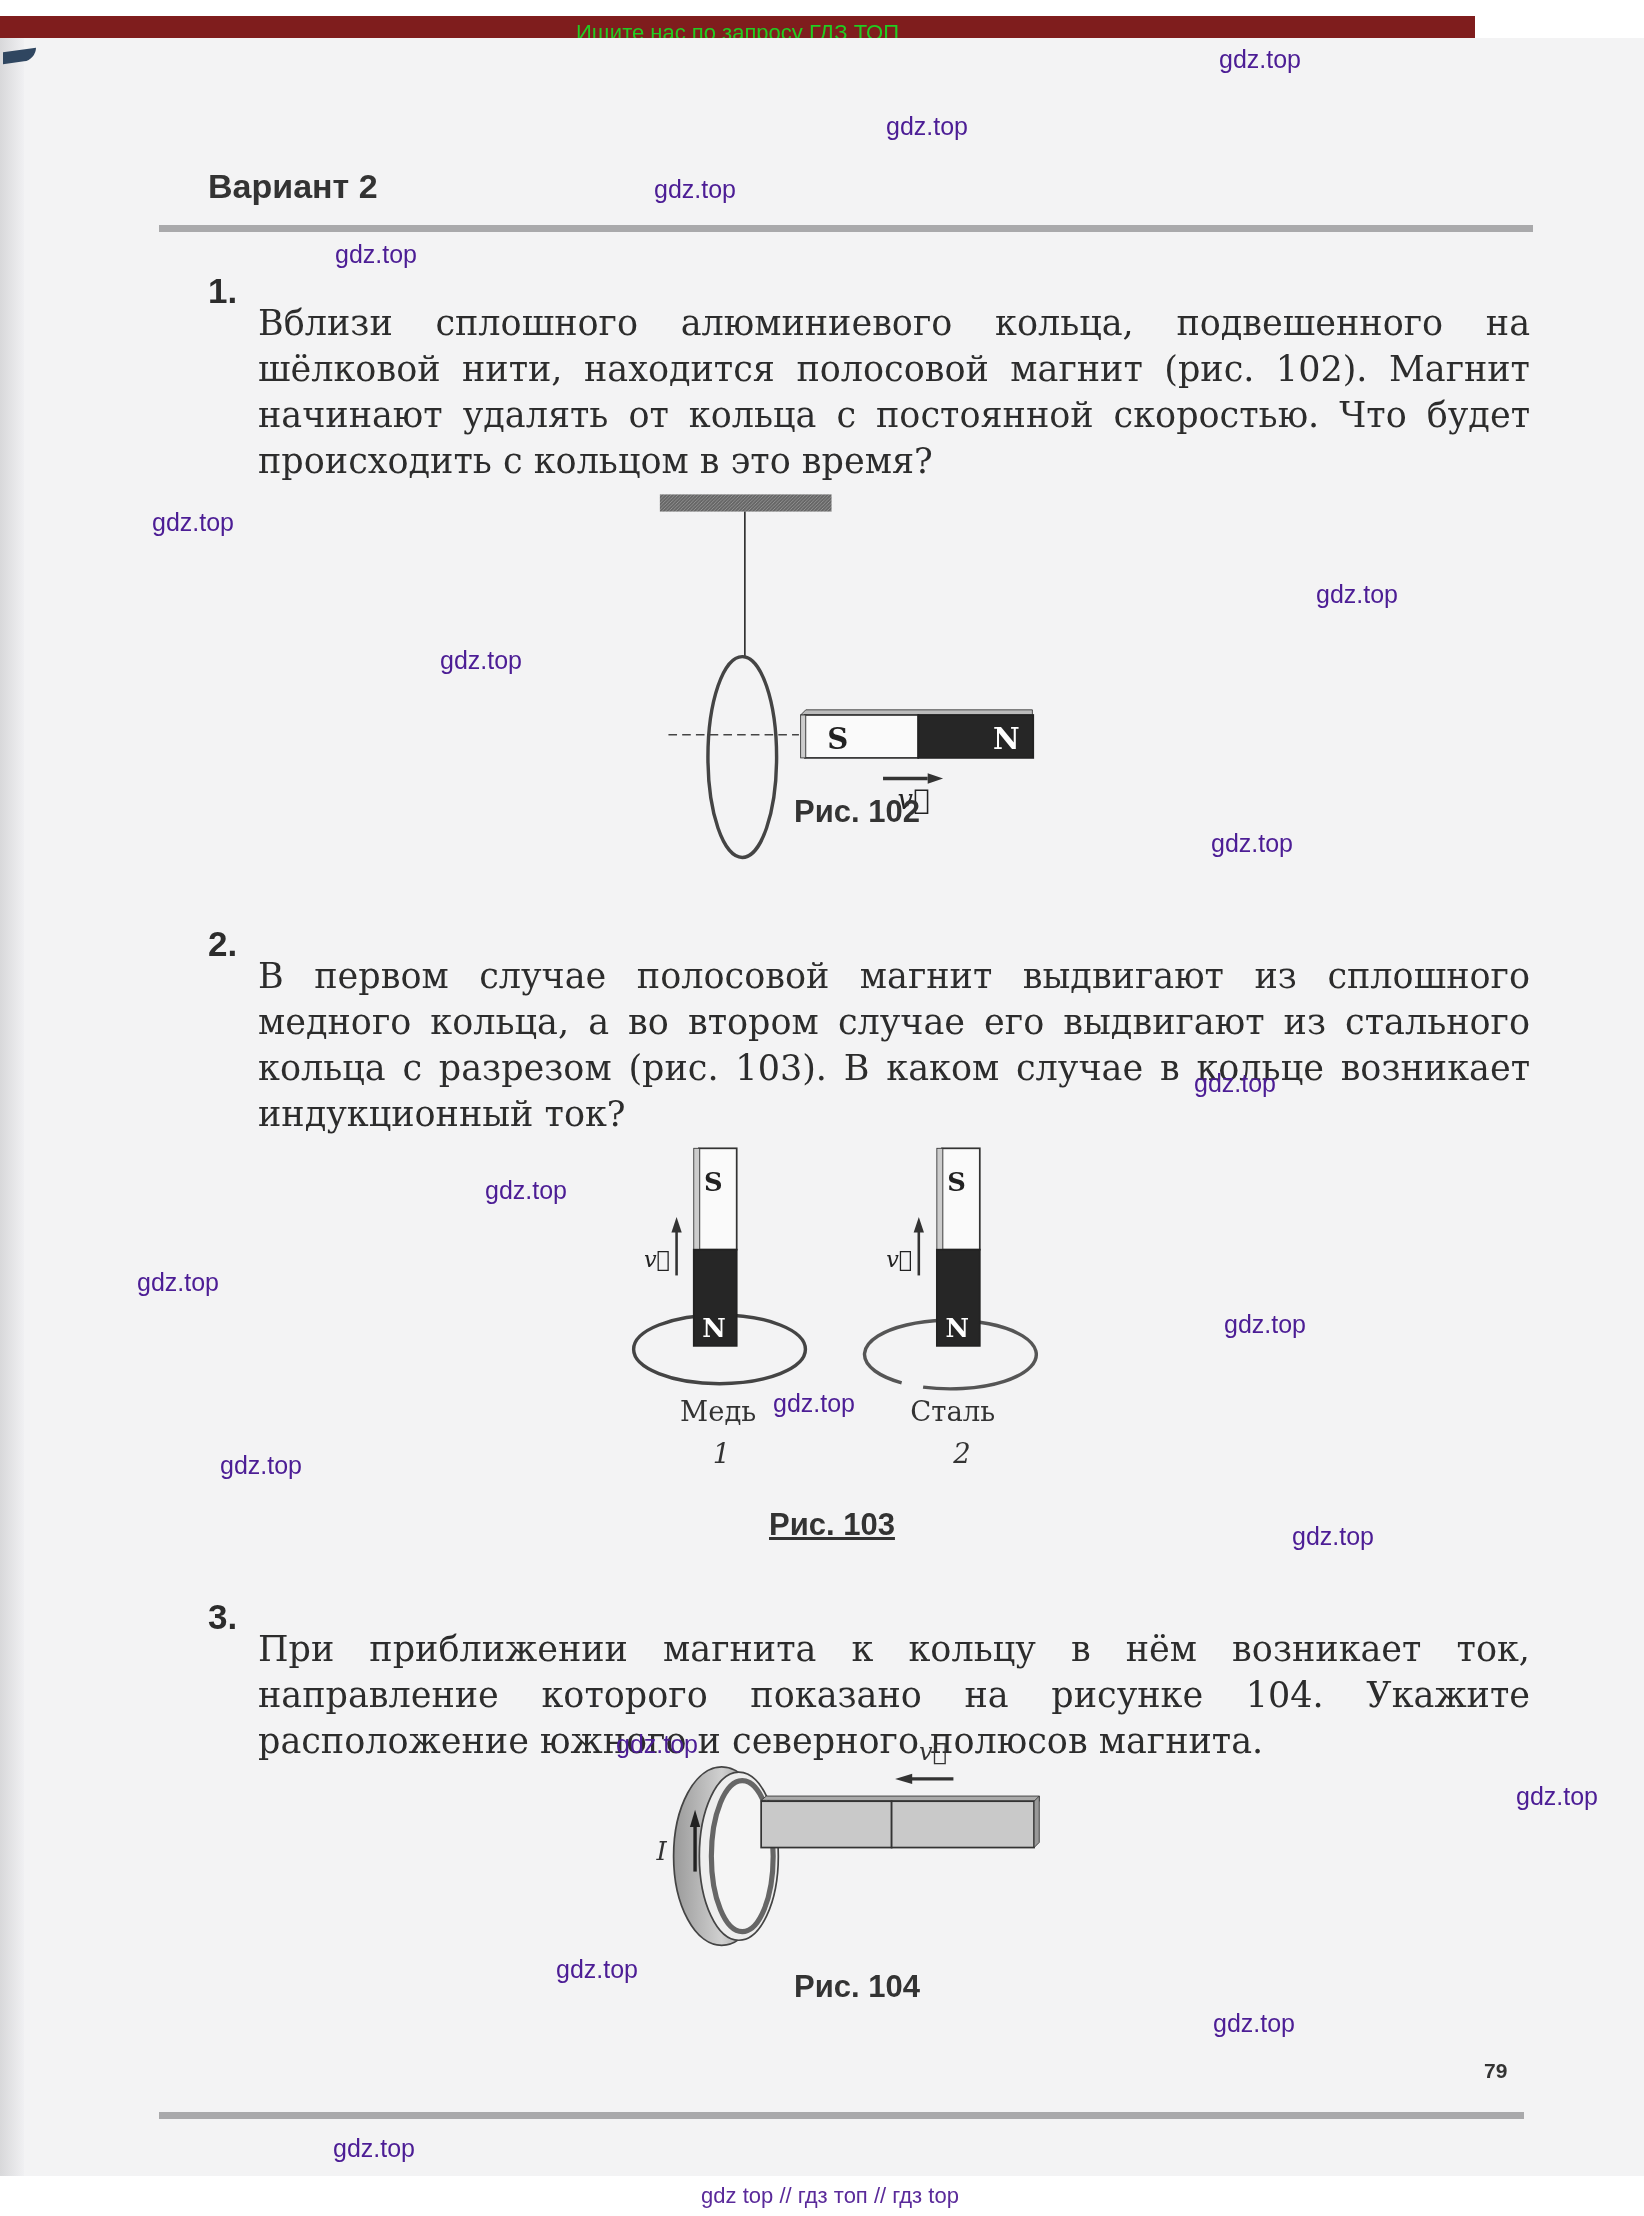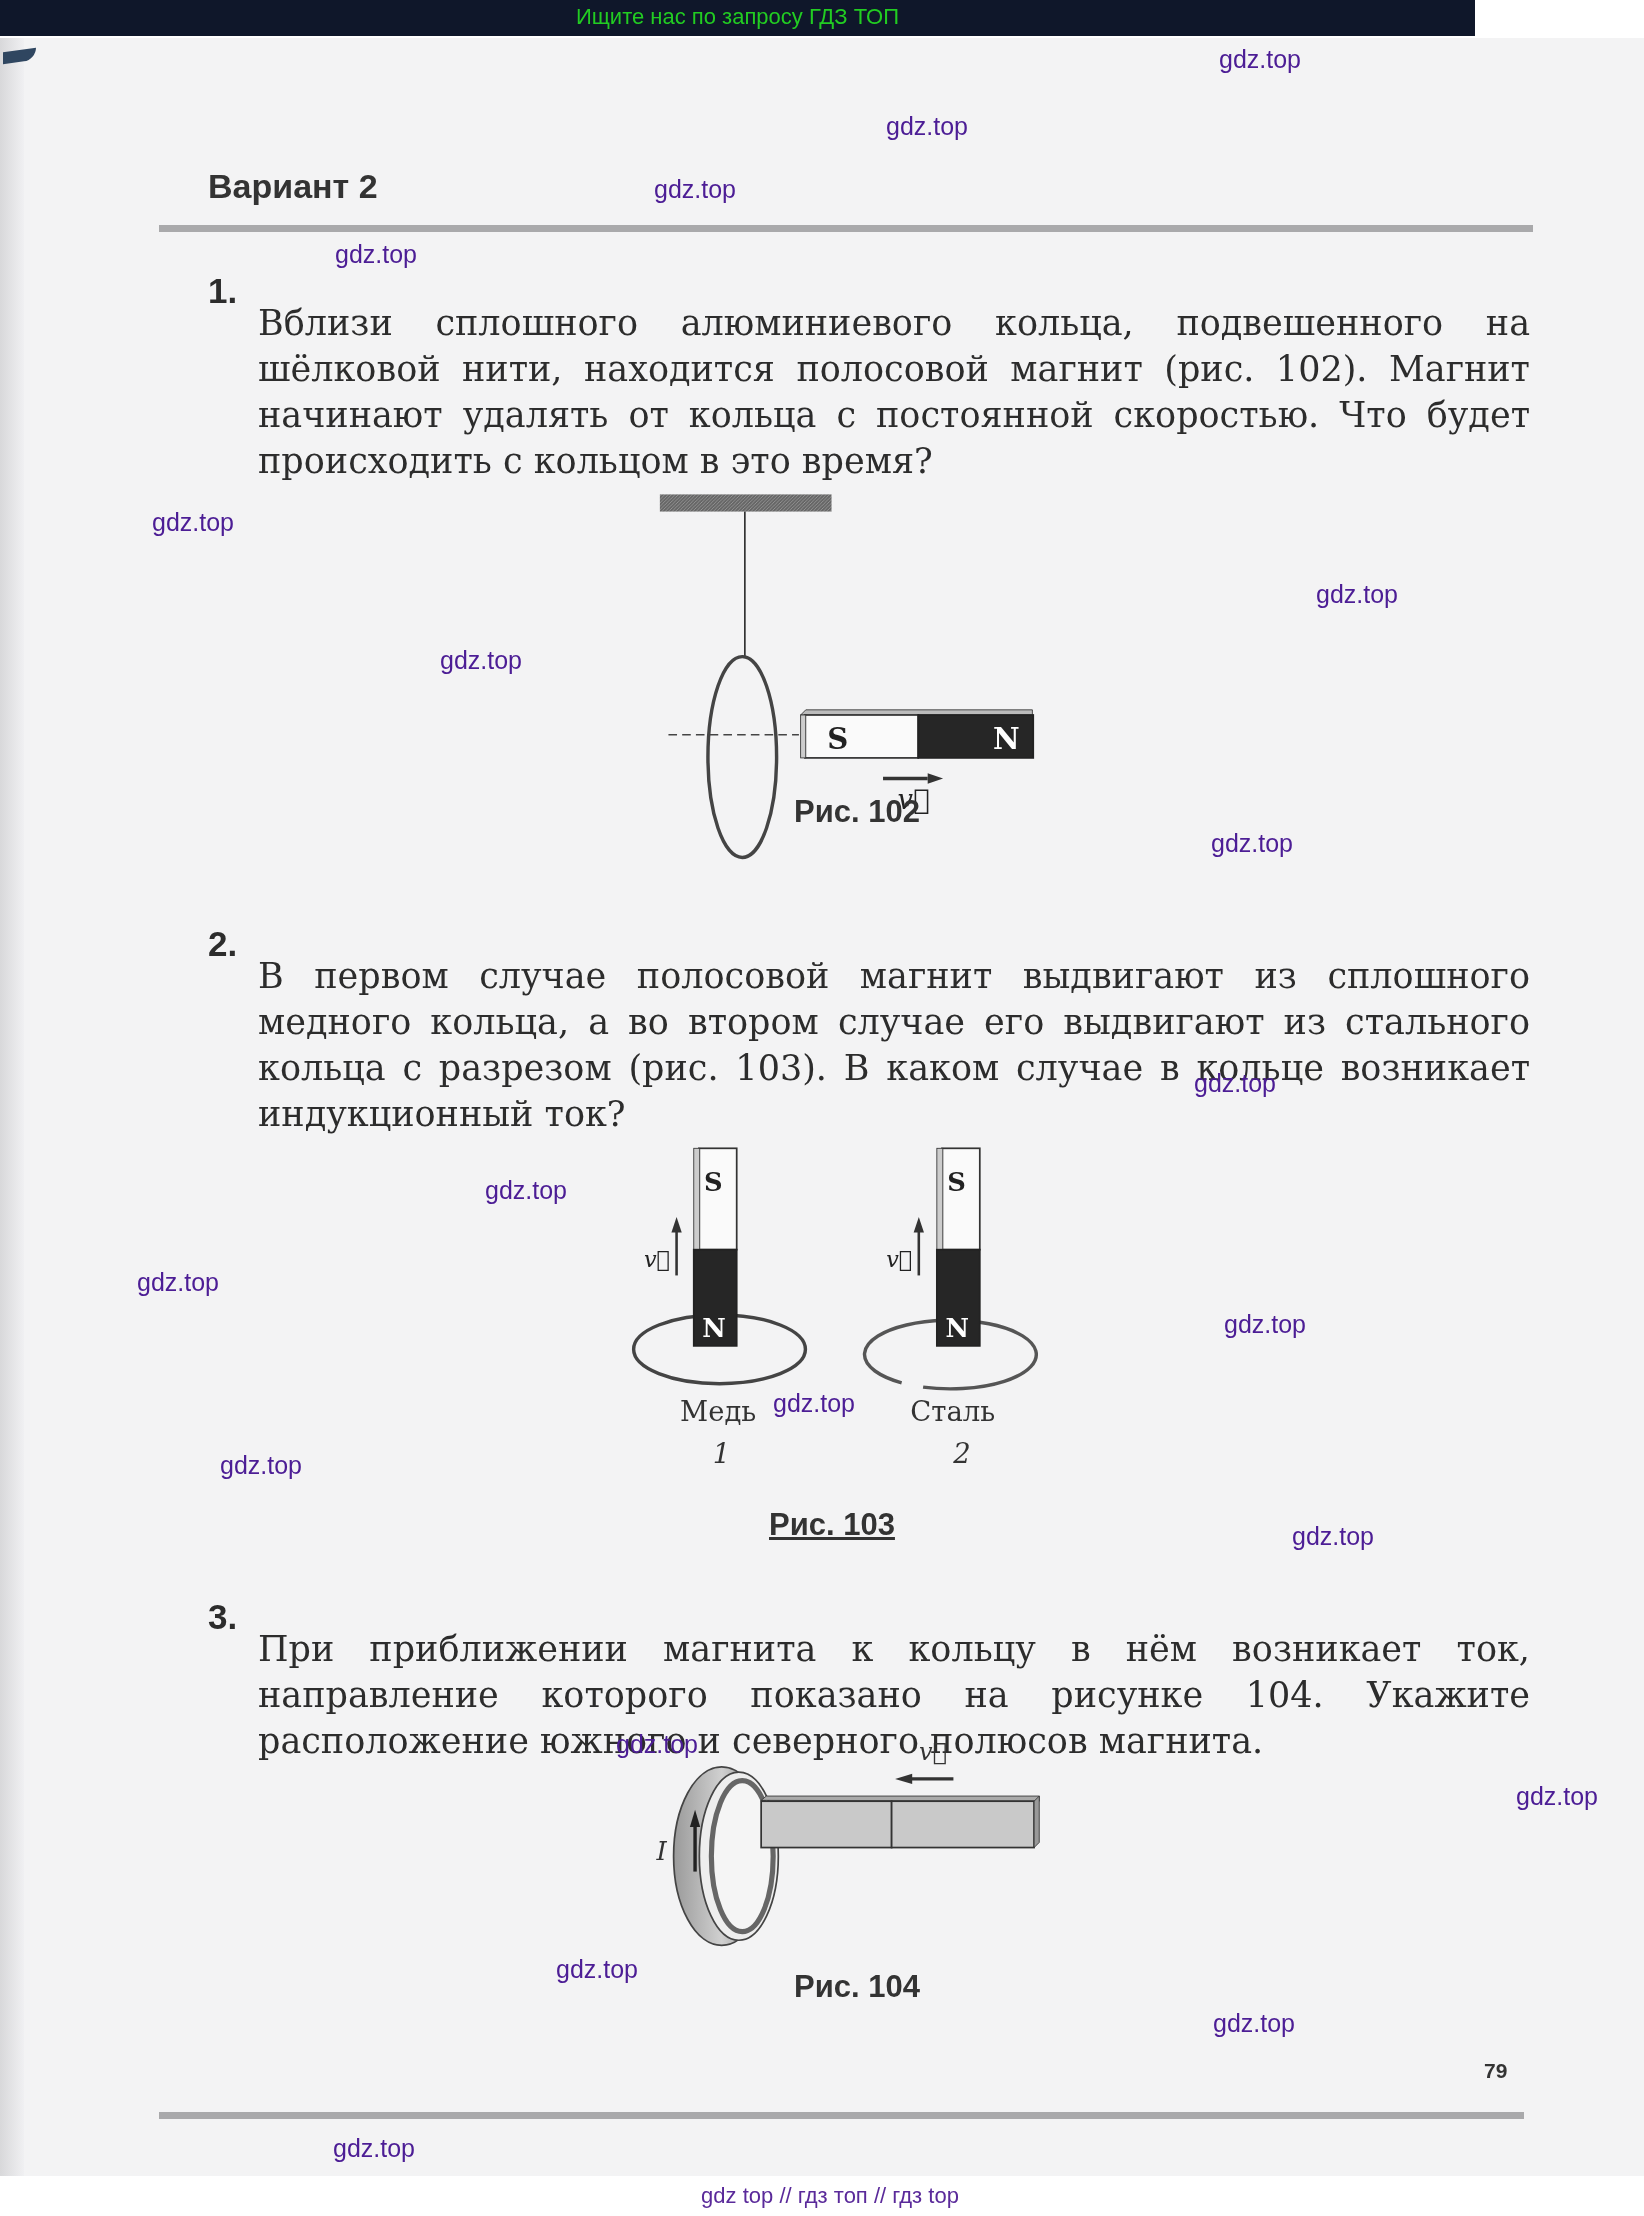--- a/index.html
+++ b/index.html
@@ -1,17 +1,17 @@
 <!DOCTYPE html>
 <html style="font-size:13.7px"><head>
 <meta charset="utf-8">
 <style>
   html,body{margin:0;padding:0;}
   body{width:1644px;height:2216px;position:relative;background:#ffffff;overflow:hidden;font-family:"DejaVu Serif",serif;color:#2a2a2a;}
-  .topbar{position:absolute;left:0;top:0;width:1475px;height:36px;background:#0f172a;text-align:center;}
+  .topbar{position:absolute;left:0;top:16px;width:1475px;height:36px;background:#7f1d1d;text-align:center;}
   .topbar span{font-family:"Liberation Sans",sans-serif;font-size:22px;color:#22cc22;line-height:34px;}
   .page{position:absolute;left:0;top:38px;width:1644px;height:2138px;background:#f3f3f4;}
   .spine{position:absolute;left:0;top:38px;width:24px;height:2138px;background:linear-gradient(90deg,#d8d8da,#f0f0f2);}
   .corner{position:absolute;left:3.4px;top:50px;width:33px;height:12px;background:#2f4660;border-radius:0 0 26px 0;transform:skewY(-8deg);}
   .rule{position:absolute;height:6.9px;background:#a9a9ab;}
   .heading{position:absolute;left:208px;top:167px;font-family:"Liberation Sans",sans-serif;font-weight:bold;font-size:34px;color:#333;}
   .q{position:absolute;left:208px;width:1322px;font-size:35px;line-height:46px;text-align:justify;color:#2c2c2c;}
   .q .num{position:absolute;left:0;font-family:"Liberation Sans",sans-serif;font-weight:bold;}
   .q .txt{display:block;margin-left:50px;margin-top:32px;}
   .caption{position:absolute;font-family:"Liberation Sans",sans-serif;font-weight:bold;font-size:31px;color:#333;}

